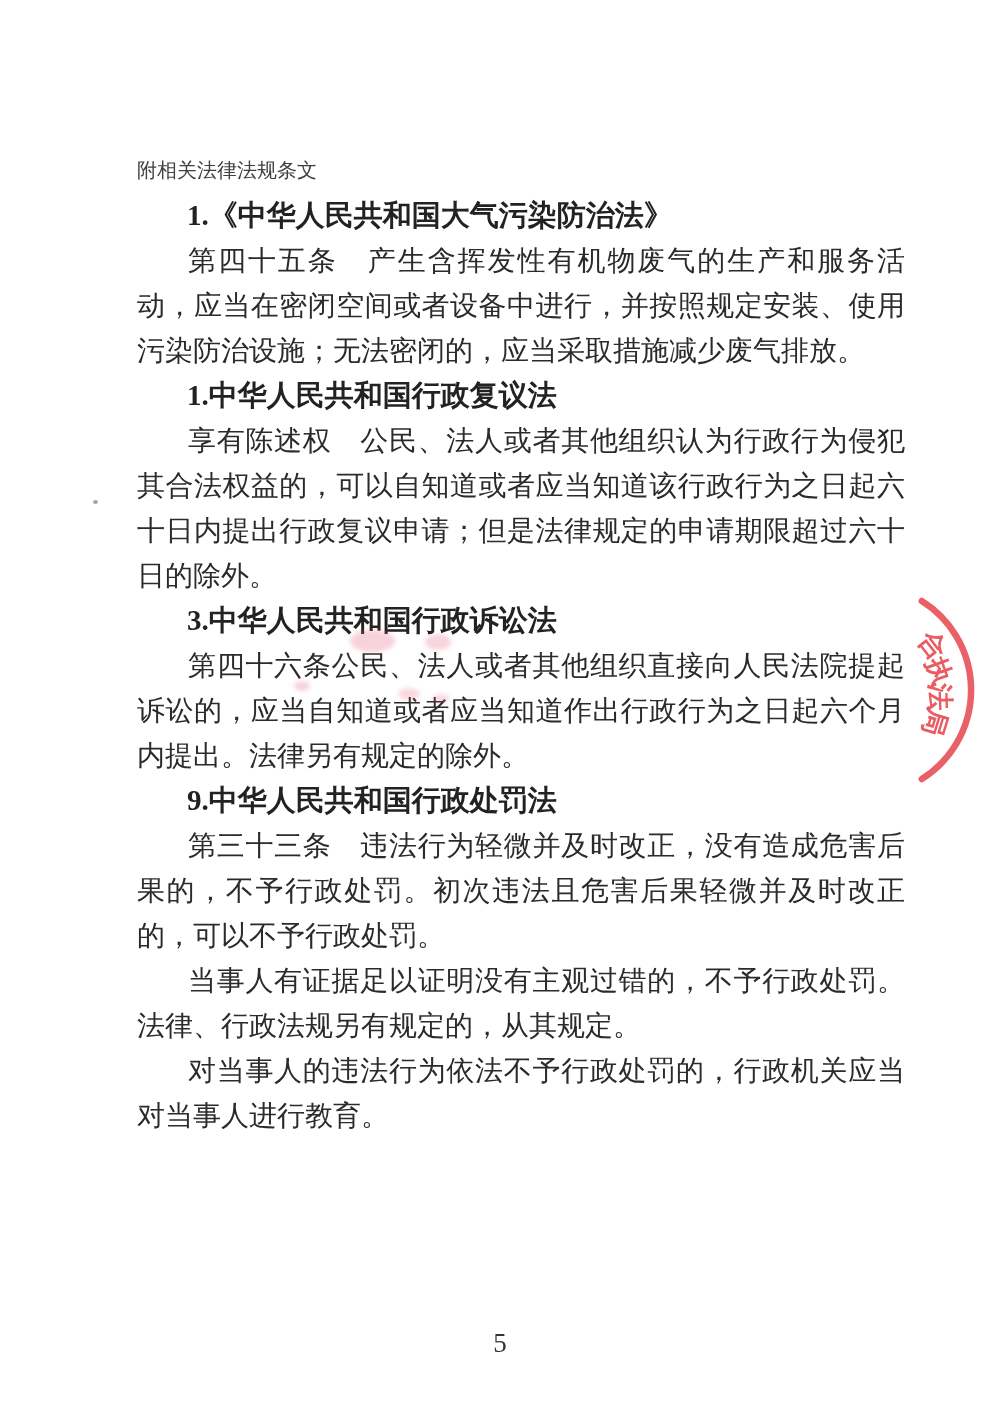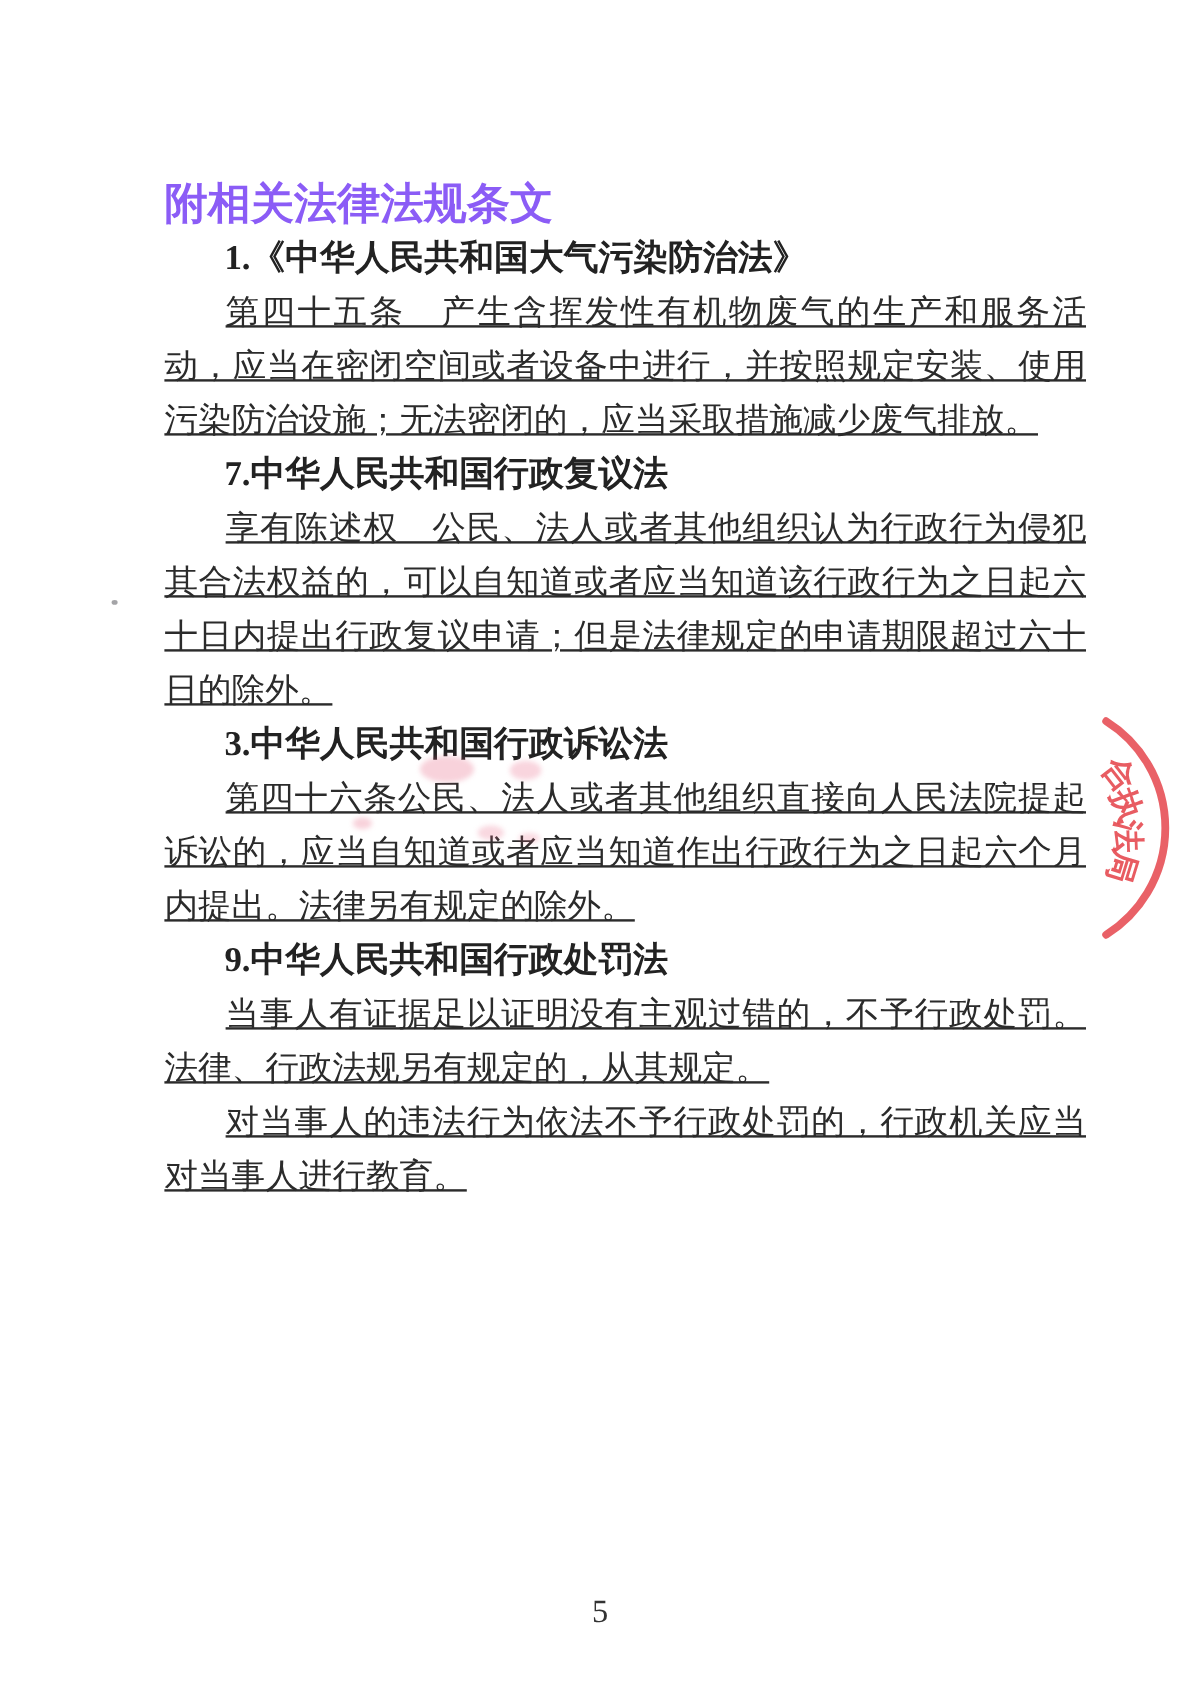--- a/index.html
+++ b/index.html
@@ -20,36 +20,35 @@
   }
   .content p {
     margin: 0;
     font-size: 28px;
     line-height: 45px;
     text-align: justify;
     text-justify: inter-ideograph;
     word-break: break-all;
   }
   p.doc-title {
-    font-weight: 700;
-    font-size: 36px;
+    font-weight: 400;
+    font-size: 20px;
     text-align: left;
-    color: #8b5cf6;
+    color: #404040;
   }
   p.heading {
     font-weight: 700;
     font-size: 29px;
     text-indent: 50px;
     text-align: left;
     color: #222222;
     font-family: Liberation Serif, serif;
   }
   p.body {
     text-indent: 51px;
-    text-decoration: underline;
   }
   .page-number {
     position: absolute;
     left: 0;
     top: 1328px;
     width: 1000px;
     text-align: center;
     font-size: 27px;
     color: #333333;
   }
@@ -88,25 +87,26 @@
 </head>
 <body>
 
 <div class="page">
 
   <div class="content" id="doc-body">
     <p class="doc-title">附相关法律法规条文</p>
 
   <p class="heading">1.《中华人民共和国大气污染防治法》</p>
       <p class="body">第四十五条　产生含挥发性有机物废气的生产和服务活动，应当在密闭空间或者设备中进行，并按照规定安装、使用污染防治设施；无法密闭的，应当采取措施减少废气排放。</p>
-      <p class="heading">7.中华人民共和国行政复议法</p>
+      <p class="heading">1.中华人民共和国行政复议法</p>
       <p class="body">享有陈述权　公民、法人或者其他组织认为行政行为侵犯其合法权益的，可以自知道或者应当知道该行政行为之日起六十日内提出行政复议申请；但是法律规定的申请期限超过六十日的除外。</p>
       <p class="heading">3.中华人民共和国行政诉讼法</p>
       <p class="body">第四十六条公民、法人或者其他组织直接向人民法院提起诉讼的，应当自知道或者应当知道作出行政行为之日起六个月内提出。法律另有规定的除外。</p>
       <p class="heading">9.中华人民共和国行政处罚法</p>
+      <p class="body">第三十三条　违法行为轻微并及时改正，没有造成危害后果的，不予行政处罚。初次违法且危害后果轻微并及时改正的，可以不予行政处罚。</p>
       <p class="body">当事人有证据足以证明没有主观过错的，不予行政处罚。法律、行政法规另有规定的，从其规定。</p>
       <p class="body">对当事人的违法行为依法不予行政处罚的，行政机关应当对当事人进行教育。</p>
     </div>
 
   <svg class="stamp" width="170" height="250" viewBox="830 560 170 250" aria-hidden="true">
     <path d="M 921.8 601 A 105 105 0 0 1 921.8 779" fill="none" stroke="#e64b52" stroke-width="6.5" stroke-linecap="round" opacity="0.88"></path>
     <text x="933" y="645" transform="rotate(52 933 645)" text-anchor="middle" dominant-baseline="central" opacity="0.9" fill="#e64b52">合</text>
     <text x="939" y="671" transform="rotate(70 939 671)" text-anchor="middle" dominant-baseline="central" opacity="0.9" fill="#e64b52">执</text>
     <text x="940" y="697" transform="rotate(88 940 697)" text-anchor="middle" dominant-baseline="central" opacity="0.9" fill="#e64b52">法</text>
     <text x="935" y="722" transform="rotate(107 935 722)" text-anchor="middle" dominant-baseline="central" opacity="0.9" fill="#e64b52">局</text>

